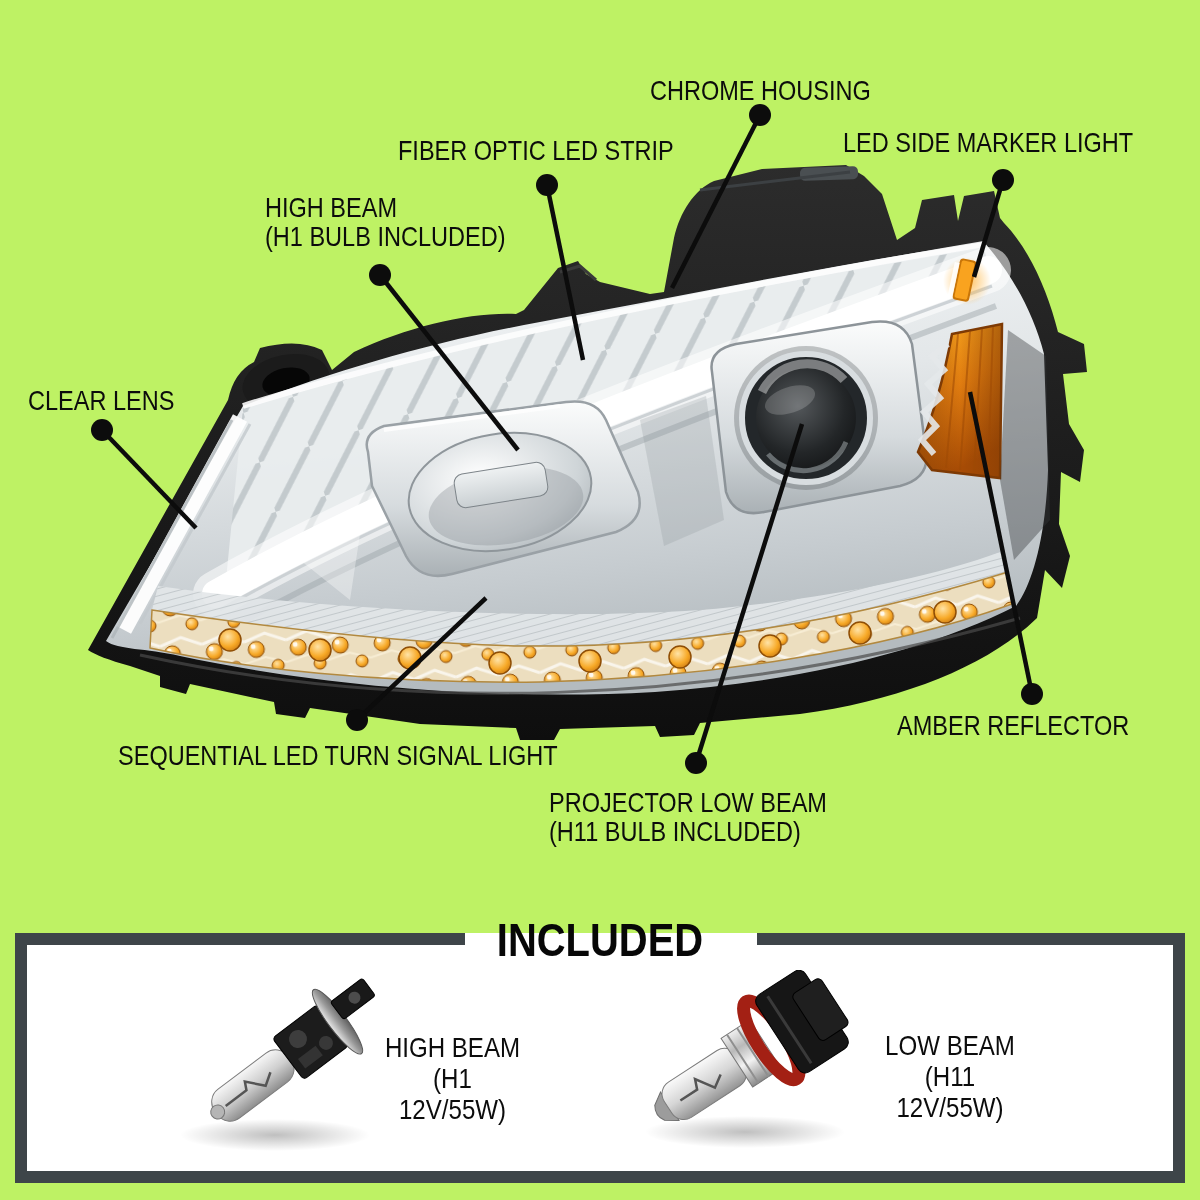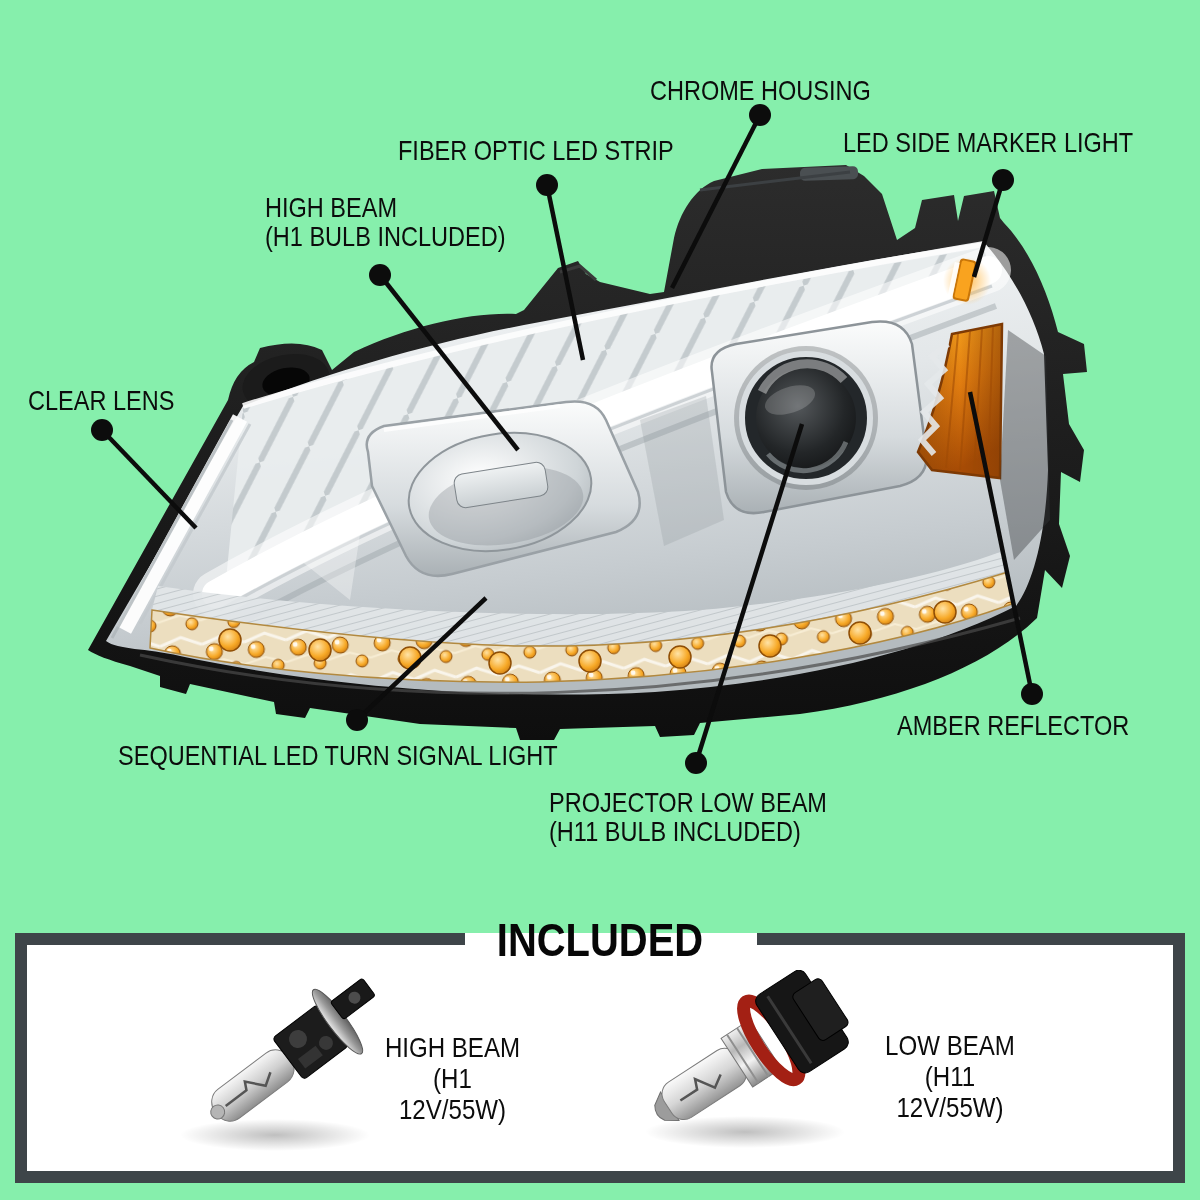--- a/index.html
+++ b/index.html
@@ -1,16 +1,16 @@
 <!DOCTYPE html>
 <html><head>
 <meta charset="utf-8">
 <style>
   html,body{margin:0;padding:0;background:#ffffff;}
-  .stage{position:relative;width:1200px;height:1200px;background:#86efac;overflow:hidden;
+  .stage{position:relative;width:1200px;height:1200px;background:#bef264;overflow:hidden;
          font-family:"Liberation Sans", sans-serif;}
   svg.art{position:absolute;left:0;top:0;width:1200px;height:1200px;}
   .callout-label{position:absolute;color:#0c0c0c;font-size:28px;line-height:29px;
      white-space:nowrap;transform:scaleX(.84);transform-origin:0 0;letter-spacing:0;}
   .callout-label .l2{display:block;}
   .included-box{position:absolute;left:15px;top:933px;width:1146px;height:226px;
      border:12px solid #3e4549;background:#ffffff;}
   .included-gap{position:absolute;left:438px;top:-12px;width:292px;height:12px;background:#ffffff;}
   .included-title{position:absolute;left:460px;top:912px;width:280px;text-align:center;
      font-size:47px;font-weight:bold;color:#070707;letter-spacing:0;

